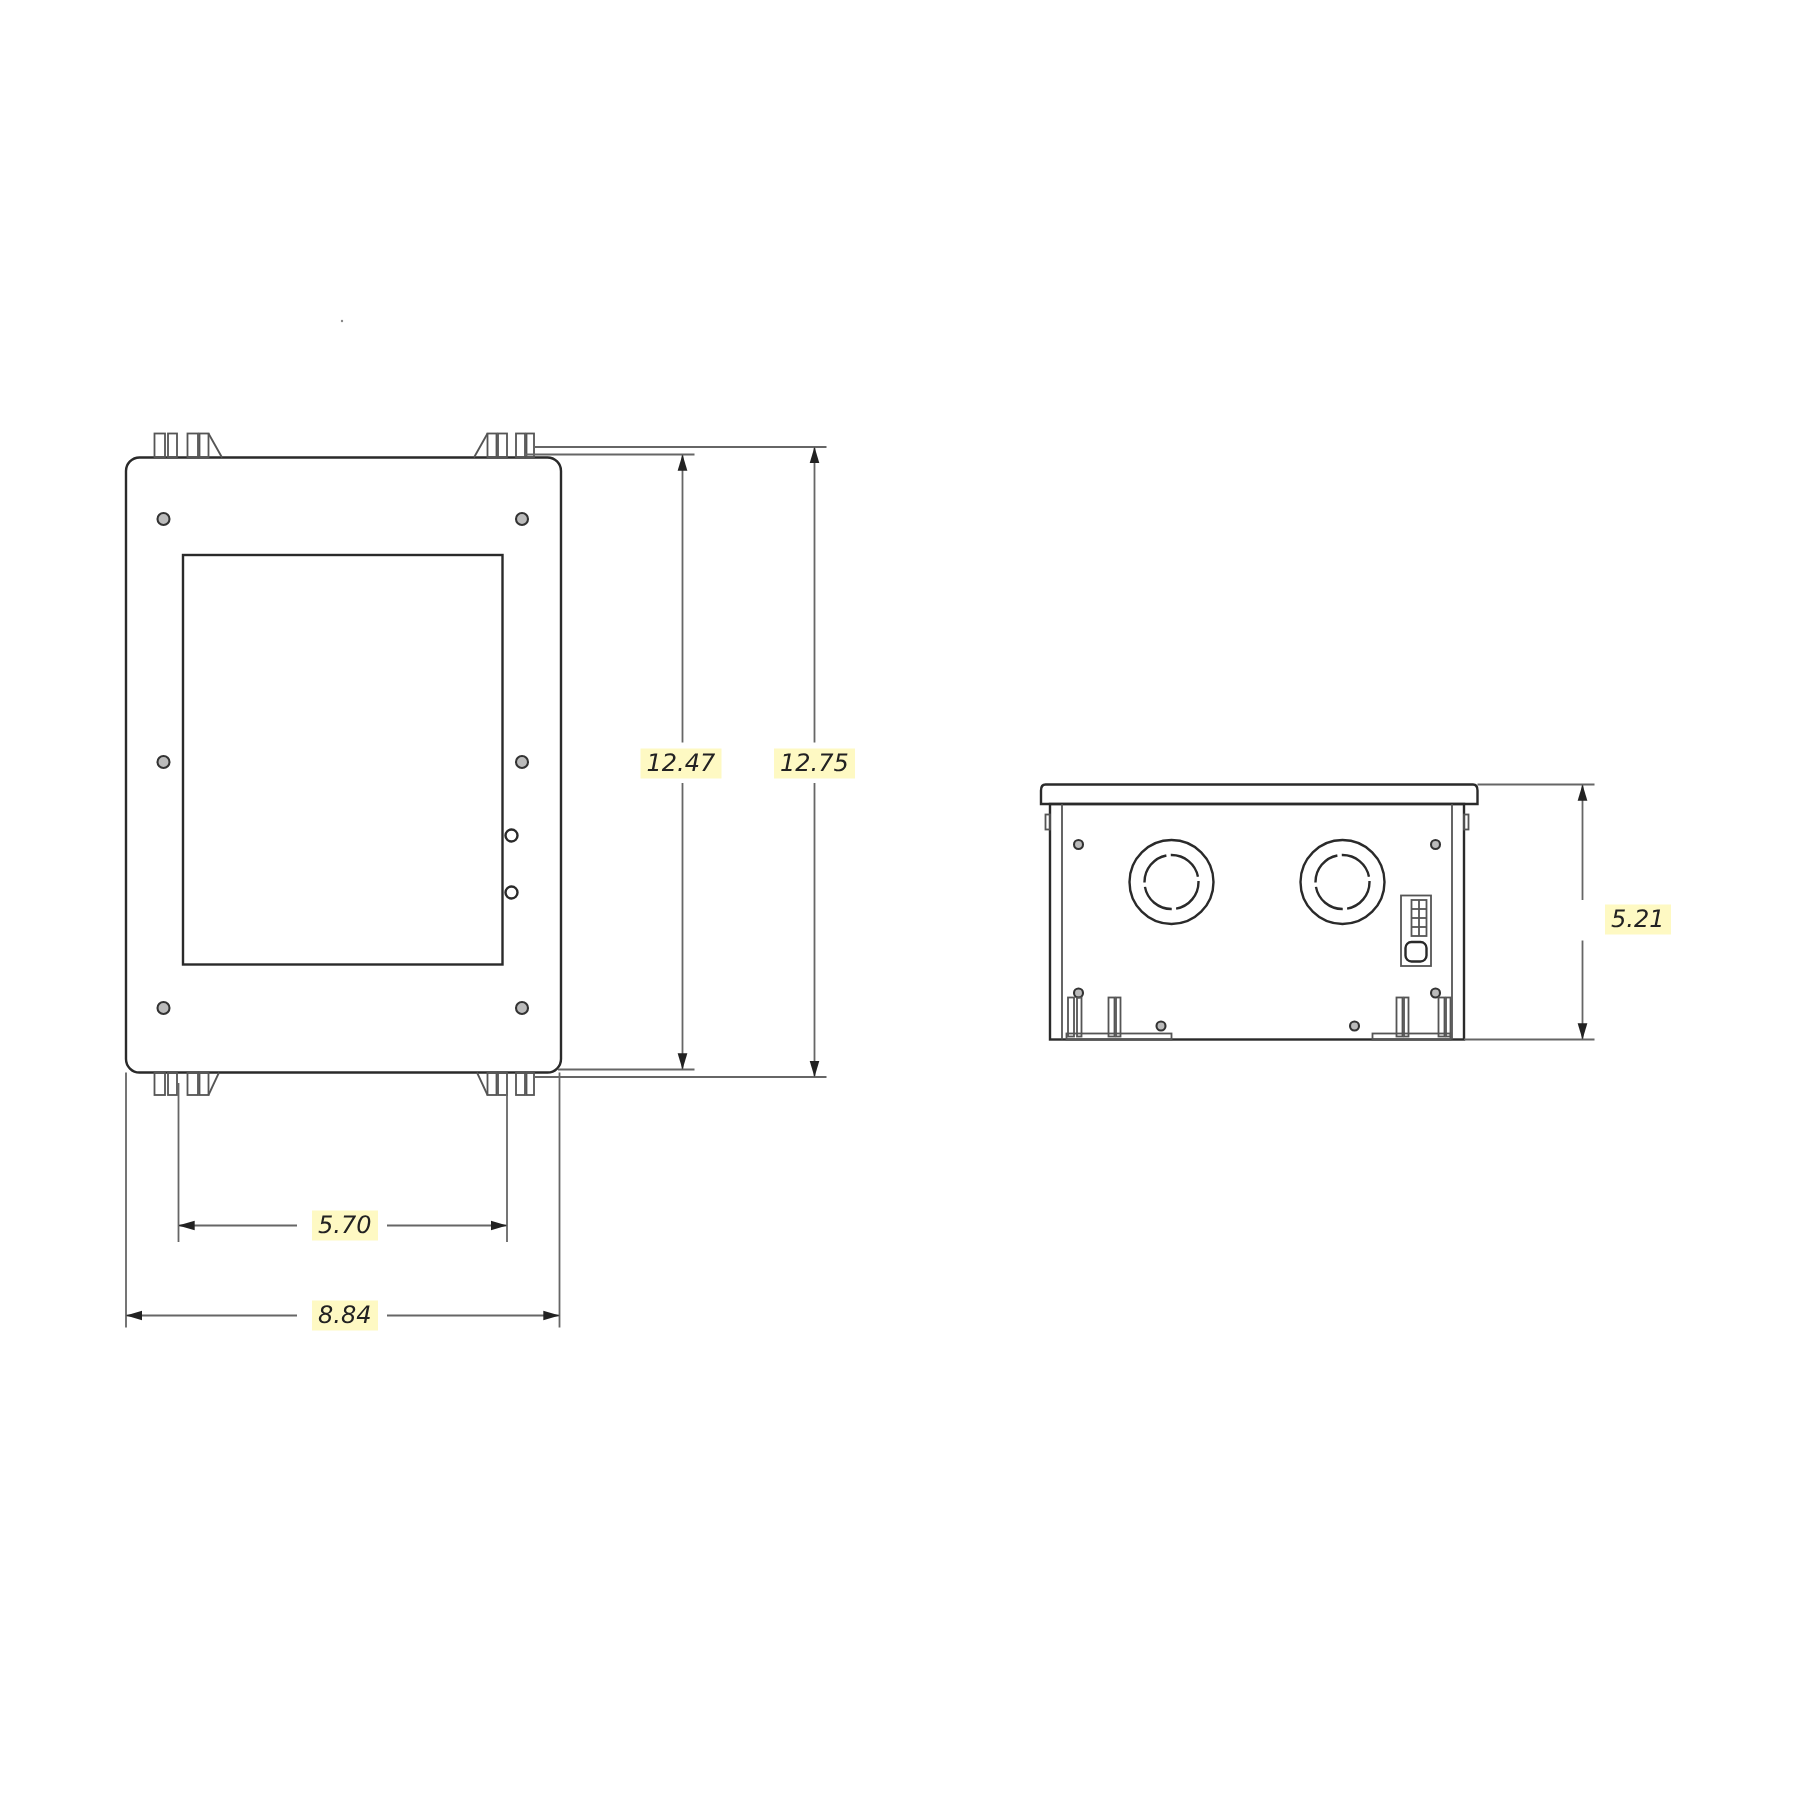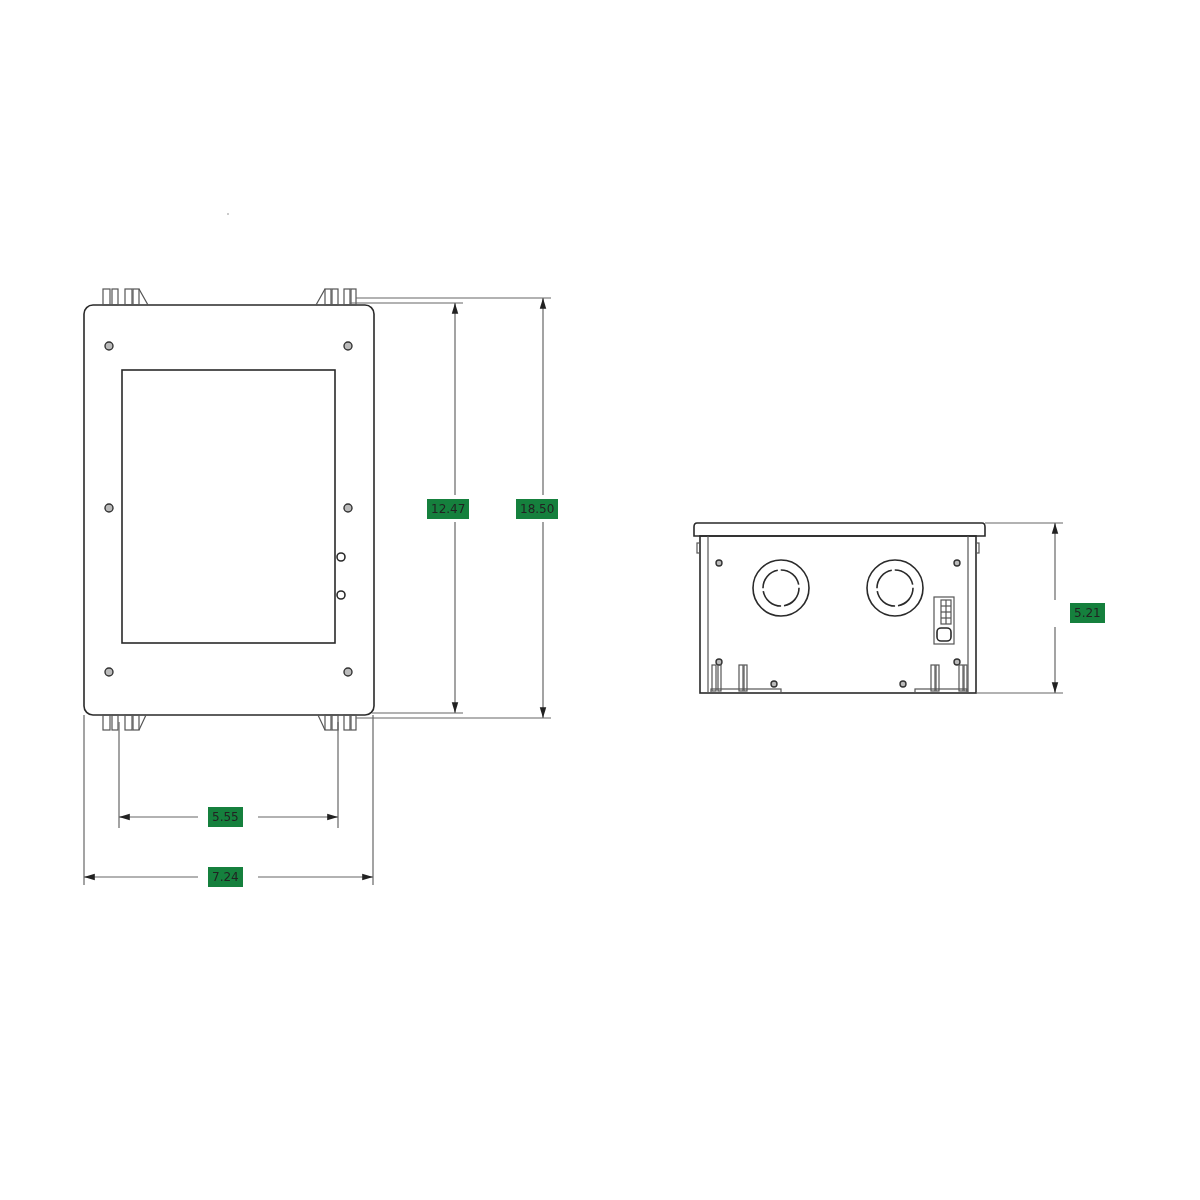--- a/index.html
+++ b/index.html
@@ -2,21 +2,21 @@
 <html><head>
   <meta charset="utf-8">
   <style>
     html, body { margin: 0; padding: 0; background: #ffffff; }
     body { width: 1200px; height: 1200px; position: relative; overflow: hidden; }
     #drawing { position: absolute; left: 0; top: 0; width: 1200px; height: 1200px; }
     .line { stroke: #2a2a2a; stroke-width: 1.6; fill: none; }
     .thin { stroke: #555555; stroke-width: 1.2; fill: none; }
     .dim { stroke: #666666; stroke-width: 1.2; fill: none; }
     .screw { stroke: #333333; stroke-width: 1.4; fill: #bbbbbb; }
-    .lbl { position: absolute; font-family: "DejaVu Sans", sans-serif; font-size: 12px; color: #222222; background: #15803d; padding: 0 4px; line-height: 20px; }
+    .lbl { position: absolute; font-family: "DejaVu Sans", sans-serif; font-size: 16px; color: #222222; background: #fef9c3; padding: 0 4px; line-height: 20px; font-style: italic; }
   </style>
 </head>
 <body>
 
 <svg id="drawing" viewBox="0 0 1200 1200" xmlns="http://www.w3.org/2000/svg">
   <defs>
     <marker id="arr" viewBox="0 0 10 10" refX="10" refY="5" markerWidth="9" markerHeight="9" orient="auto-start-reverse">
       <path d="M0,2 L10,5 L0,8 z" fill="#222"></path>
     </marker>
   </defs>
@@ -152,16 +152,16 @@
     <line class="dim" x1="985" y1="523" x2="1063" y2="523"></line>
     <line class="dim" x1="976" y1="693" x2="1063" y2="693"></line>
     <line class="dim" x1="1055" y1="523" x2="1055" y2="600" marker-start="url(#arr)"></line>
     <line class="dim" x1="1055" y1="627" x2="1055" y2="693" marker-end="url(#arr)"></line>
   </g>
 
   <circle cx="228" cy="214" r="0.8" fill="#888"></circle>
 </svg>
 
 <div class="lbl" style="left:427px; top:499px;">12.47</div>
-<div class="lbl" style="left:516px; top:499px;">18.50</div>
-<div class="lbl" style="left:208px; top:807px;">5.55</div>
-<div class="lbl" style="left:208px; top:867px;">7.24</div>
+<div class="lbl" style="left:516px; top:499px;">12.75</div>
+<div class="lbl" style="left:208px; top:807px;">5.70</div>
+<div class="lbl" style="left:208px; top:867px;">8.84</div>
 <div class="lbl" style="left:1070px; top:603px;">5.21</div>
 
 </body></html>

